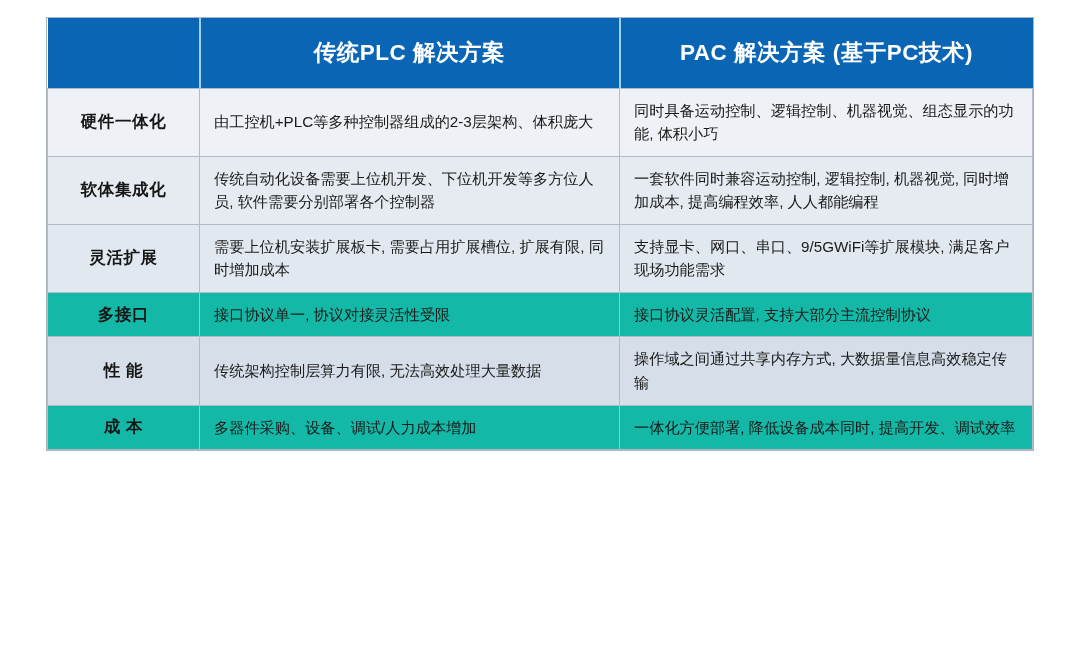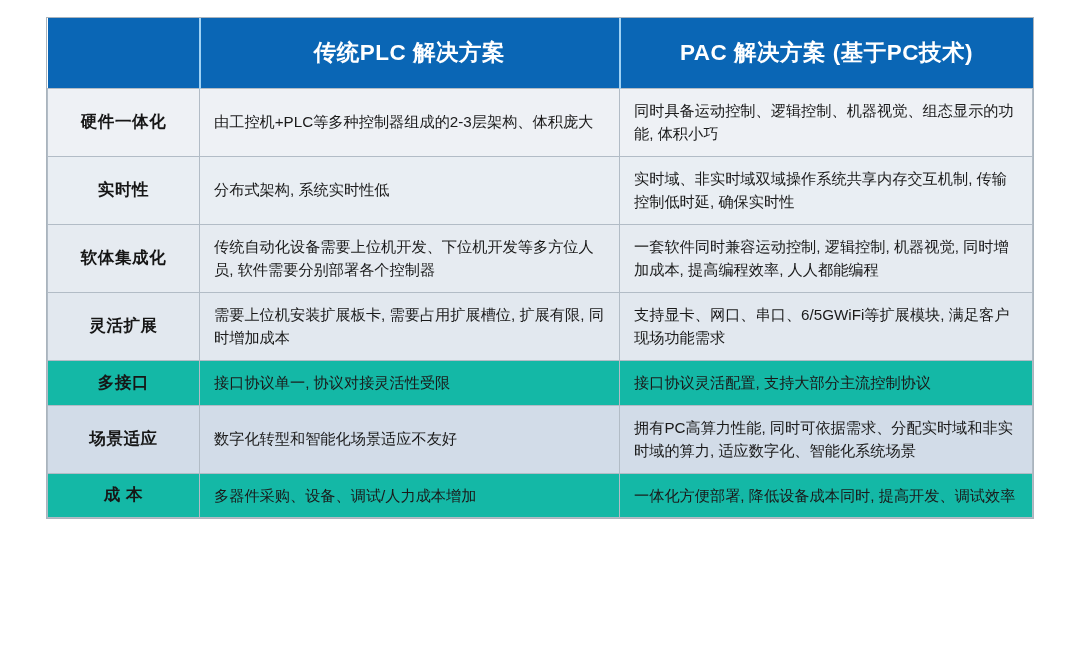--- a/index.html
+++ b/index.html
@@ -134,31 +134,20 @@
           <span class="cell-text">硬件一体化</span>
         </td>
         <td class="cell-body">
           <span class="cell-text">由工控机+PLC等多种控制器组成的2-3层架构、体积庞大</span>
         </td>
         <td class="cell-body">
           <span class="cell-text">同时具备运动控制、逻辑控制、机器视觉、组态显示的功能, 体积小巧</span>
         </td>
       </tr>
 
-      <tr class="r1">
-        <td class="cell-feature">
-          <span class="cell-text">实时性</span>
-        </td>
-        <td class="cell-body">
-          <span class="cell-text">分布式架构, 系统实时性低</span>
-        </td>
-        <td class="cell-body">
-          <span class="cell-text">实时域、非实时域双域操作系统共享内存交互机制, 传输控制低时延, 确保实时性</span>
-        </td>
-      </tr>
 
       <tr class="r2">
         <td class="cell-feature">
           <span class="cell-text">软体集成化</span>
         </td>
         <td class="cell-body">
           <span class="cell-text">传统自动化设备需要上位机开发、下位机开发等多方位人员, 软件需要分别部署各个控制器</span>
         </td>
         <td class="cell-body">
           <span class="cell-text">一套软件同时兼容运动控制, 逻辑控制, 机器视觉, 同时增加成本, 提高编程效率, 人人都能编程</span>
@@ -166,49 +155,49 @@
       </tr>
 
       <tr class="r3">
         <td class="cell-feature">
           <span class="cell-text">灵活扩展</span>
         </td>
         <td class="cell-body">
           <span class="cell-text">需要上位机安装扩展板卡, 需要占用扩展槽位, 扩展有限, 同时增加成本</span>
         </td>
         <td class="cell-body">
-          <span class="cell-text">支持显卡、网口、串口、6/5GWiFi等扩展模块, 满足客户现场功能需求</span>
+          <span class="cell-text">支持显卡、网口、串口、9/5GWiFi等扩展模块, 满足客户现场功能需求</span>
         </td>
       </tr>
 
 
       <tr class="r5">
         <td class="cell-feature">
           <span class="cell-text">多接口</span>
         </td>
         <td class="cell-body">
           <span class="cell-text">接口协议单一, 协议对接灵活性受限</span>
         </td>
         <td class="cell-body">
           <span class="cell-text">接口协议灵活配置, 支持大部分主流控制协议</span>
         </td>
       </tr>
 
-
-      <tr class="r7">
-        <td class="cell-feature">
-          <span class="cell-text">场景适应</span>
-        </td>
-        <td class="cell-body">
-          <span class="cell-text">数字化转型和智能化场景适应不友好</span>
-        </td>
-        <td class="cell-body">
-          <span class="cell-text">拥有PC高算力性能, 同时可依据需求、分配实时域和非实时域的算力, 适应数字化、智能化系统场景</span>
-        </td>
-      </tr>
+      <tr class="r6">
+        <td class="cell-feature">
+          <span class="cell-text">性 能</span>
+        </td>
+        <td class="cell-body">
+          <span class="cell-text">传统架构控制层算力有限, 无法高效处理大量数据</span>
+        </td>
+        <td class="cell-body">
+          <span class="cell-text">操作域之间通过共享内存方式, 大数据量信息高效稳定传输</span>
+        </td>
+      </tr>
+
 
       <tr class="r8">
         <td class="cell-feature">
           <span class="cell-text">成 本</span>
         </td>
         <td class="cell-body">
           <span class="cell-text">多器件采购、设备、调试/人力成本增加</span>
         </td>
         <td class="cell-body">
           <span class="cell-text">一体化方便部署, 降低设备成本同时, 提高开发、调试效率</span>

